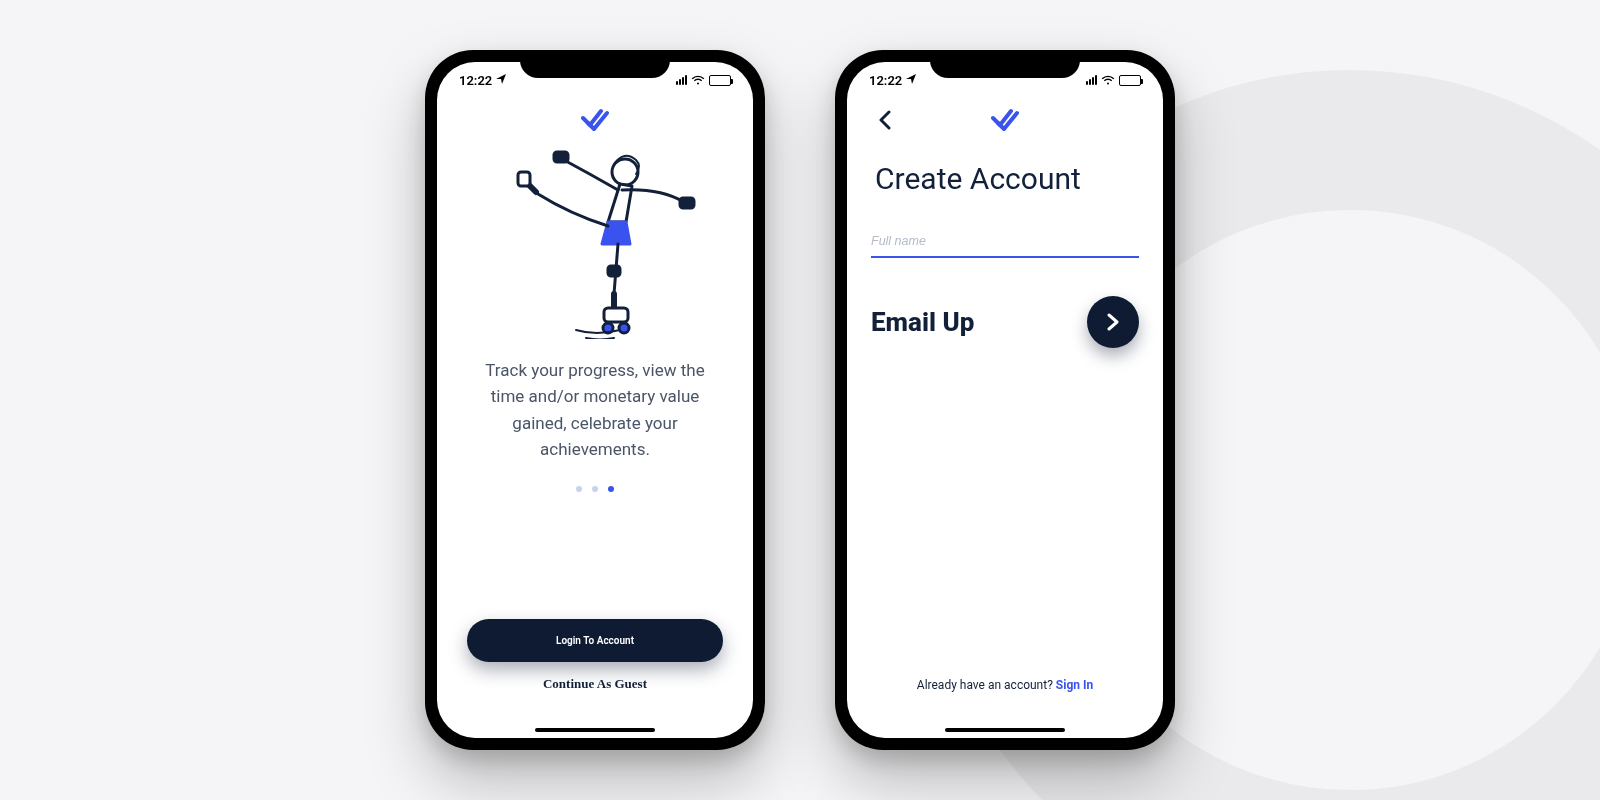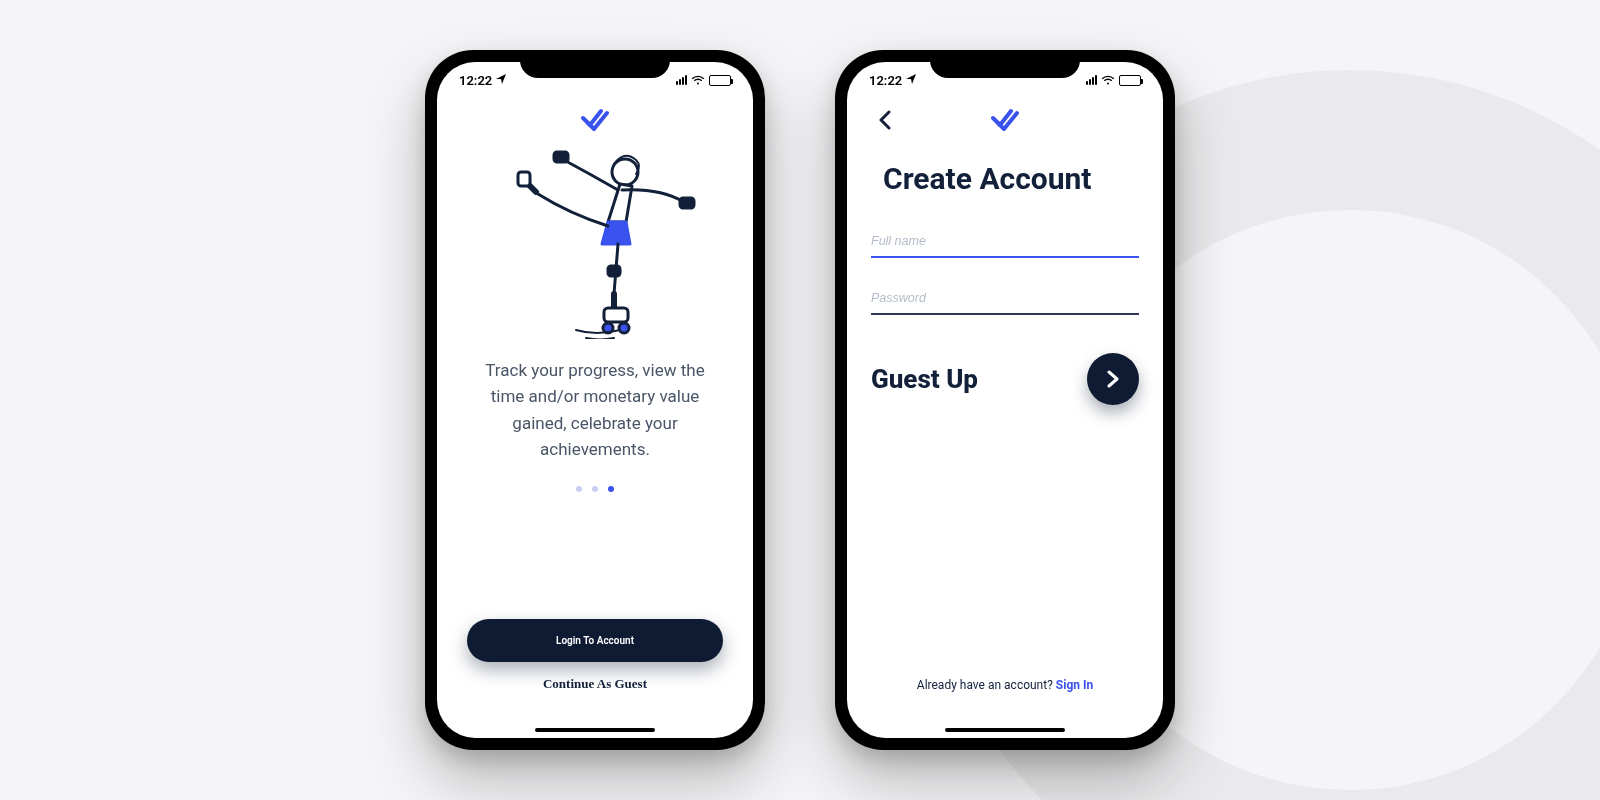--- a/index.html
+++ b/index.html
@@ -171,24 +171,24 @@
     text-align: center;
     font-size: 13px;
     font-weight: 700;
     color: #12203a;
     cursor: pointer;
     margin-bottom: 26px;
     font-family: Liberation Serif, serif;
   }
   .create-title {
     font-size: 30px;
-    font-weight: 700;
+    font-weight: 400;
     color: #12203a;
     line-height: 1.15;
-    margin: 22px 12px 30px;
+    margin: 22px 4px 30px;
   }
   .field {
     margin-bottom: 26px;
   }
   .field input {
     width: 100%;
     border: none;
     border-bottom: 2px solid #2d3a52;
     padding: 6px 0 8px;
     font-size: 13px;
@@ -368,26 +368,23 @@
               <path d="M7 15 L13 21 L26 5" stroke="#3a52ee" stroke-width="4" fill="none" stroke-linecap="round" stroke-linejoin="round"></path>
             </svg>
           </div>
         </div>
 
         <h1 class="create-title">Create Account</h1>
 
         <div class="field active">
           <input type="text" placeholder="Full name" style="">
         </div>
-        <div class="field">
-          <input type="password" placeholder="Password" style="">
-        </div>
 
         <div class="signup-row">
-          <div class="signup-label">Guest Up</div>
+          <div class="signup-label">Email Up</div>
           <div class="round-btn">
             <svg width="18" height="18" viewBox="0 0 18 18">
               <path d="M5 2 L13 9 L5 16" stroke="#fff" stroke-width="3" fill="none" stroke-linecap="round" stroke-linejoin="round"></path>
             </svg>
           </div>
         </div>
 
         <div class="footer-link">
           <span>Already have an account? </span><span class="accent">Sign In</span>
         </div>

